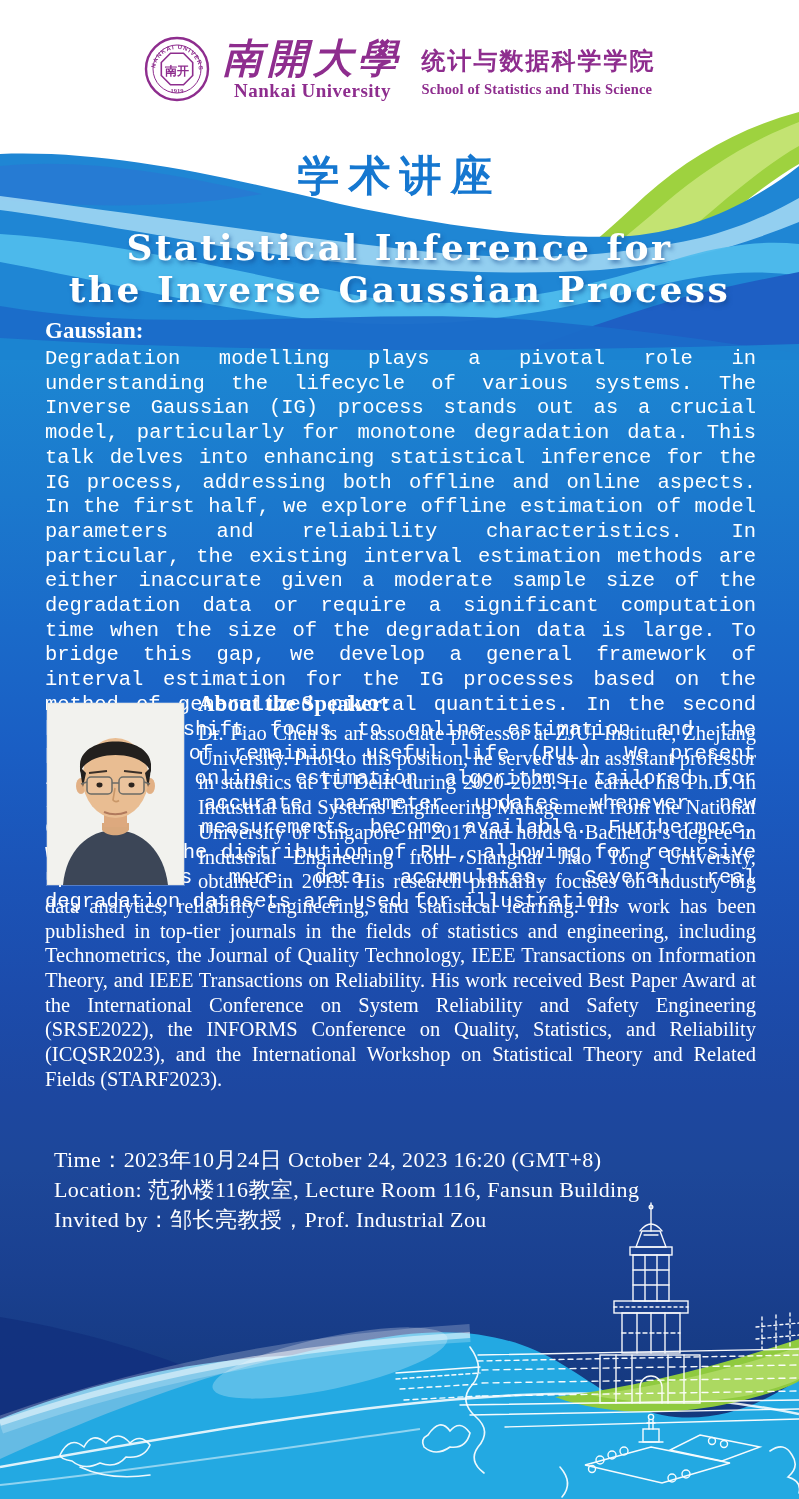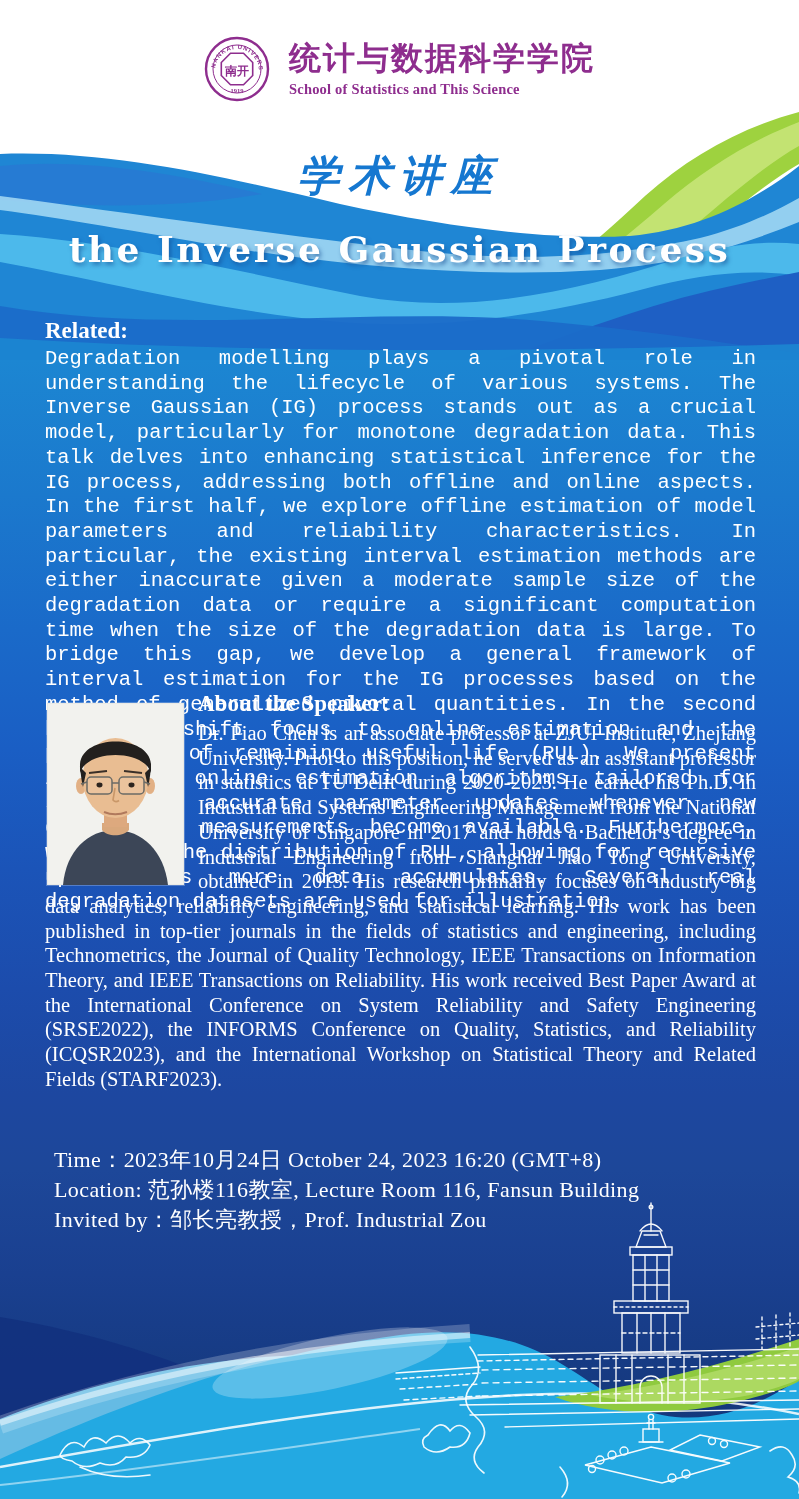--- a/index.html
+++ b/index.html
@@ -15,28 +15,28 @@
   
   .logo-row{position:absolute;top:36px;left:0;width:799px;z-index:3;
             display:flex;justify-content:center;align-items:flex-start;gap:13px;}
   .seal{flex:0 0 auto;}
   .logo-left{text-align:center;}
   .calligraphy{font-family:"DejaVu Serif",serif;font-style:italic;font-weight:bold;
                font-size:40px;line-height:44px;letter-spacing:5px;color:#8E2D8E;}
   .univ-en{font-family:"Liberation Serif",serif;font-weight:bold;font-size:19px;
            line-height:20px;color:#8E2D8E;letter-spacing:0.5px;margin-top:1px;}
   .logo-right{padding-top:10px;margin-left:6px;}
-  .school-cn{font-family:Liberation Mono, monospace;font-weight:bold;font-size:32px;
+  .school-cn{font-family:Liberation Sans, sans-serif;font-weight:bold;font-size:24px;
              line-height:30px;letter-spacing:2px;color:#8E2D8E;}
   .school-en{font-family:"Liberation Serif",serif;font-weight:bold;font-size:14.5px;
              line-height:16px;color:#8E2D8E;margin-top:5px;letter-spacing:0.2px;}
   
   .banner-cn{position:absolute;top:148px;left:0;width:799px;z-index:3;text-align:center;
              font-family:"DejaVu Sans",sans-serif;font-weight:900;font-size:42px;
-             letter-spacing:9px;color:#1577D0;font-style:italic;}
+             letter-spacing:9px;color:#1577D0;}
   .title{position:absolute;top:227px;left:0;width:799px;z-index:3;margin:0;text-align:center;
          font-family:"DejaVu Serif",serif;font-weight:700;color:#ffffff;
          text-shadow:2px 3px 4px rgba(16,70,140,.55);}
   .title .t1,.title .t2{display:block;font-size:36px;line-height:40px;letter-spacing:2.5px;}
   .title .t2{margin-top:2px;}
   
   .abstract{position:absolute;top:318px;left:45px;width:711px;z-index:3;color:#ffffff;}
   .abstract h2{margin:0 0 3px 0;font-size:23px;line-height:26px;font-weight:bold;}
   .abstract p{margin:0;font-size:20.5px;line-height:24.7px;text-align:justify;font-family:Liberation Mono, monospace;}
   
@@ -83,34 +83,39 @@
       <circle cx="33" cy="33" r="31" fill="none" stroke="#8E2D8E" stroke-width="2.4"></circle>
       <circle cx="33" cy="33" r="24" fill="none" stroke="#8E2D8E" stroke-width="1"></circle>
       <path id="sealTopArc" d="M11,35 A22,22 0 0 1 55,35" fill="none" stroke="none"></path>
       <text font-size="6" fill="#8E2D8E" letter-spacing="1" font-family="Liberation Sans, sans-serif" font-weight="bold">
         <textPath href="#sealTopArc" startOffset="4%">NANKAI UNIVERSITY</textPath>
       </text>
       <path d="M48.7,39.5 L39.5,48.7 L26.5,48.7 L17.3,39.5 L17.3,26.5 L26.5,17.3 L39.5,17.3 L48.7,26.5 Z" fill="none" stroke="#8E2D8E" stroke-width="1.6"></path>
       <text x="33" y="38.5" text-anchor="middle" font-size="12" font-weight="bold" fill="#8E2D8E">南开</text>
       <text x="33" y="57" text-anchor="middle" font-size="6.5" font-weight="bold" fill="#8E2D8E">1919</text>
     </svg>
+    <div class="logo-left">
+      <div class="calligraphy">南開大學</div>
+      <div class="univ-en">Nankai University</div>
+    </div>
     <div class="logo-right">
       <div class="school-cn">统计与数据科学学院</div>
       <div class="school-en">School of Statistics and This Science</div>
     </div>
   </header>
 
   <div class="banner-cn">学术讲座</div>
 
   <h1 class="title">
+    <span class="t1">Statistical Inference for</span>
     <span class="t2">the Inverse Gaussian Process</span>
   </h1>
 
   <section class="abstract">
-    <h2>Related:</h2>
+    <h2>Gaussian:</h2>
     <p>Degradation modelling plays a pivotal role in understanding the lifecycle of various systems. The Inverse Gaussian (IG) process stands out as a crucial model, particularly for monotone degradation data. This talk delves into enhancing statistical inference for the IG process, addressing both offline and online aspects. In the first half, we explore offline estimation of model parameters and reliability characteristics. In particular, the existing interval estimation methods are either inaccurate given a moderate sample size of the degradation data or require a significant computation time when the size of the degradation data is large. To bridge this gap, we develop a general framework of interval estimation for the IG processes based on the method of generalized pivotal quantities. In the second half, we shift focus to online estimation and the prediction of remaining useful life (RUL). We present innovative online estimation algorithms tailored for swift and accurate parameter updates whenever new degradation measurements become available. Furthermore, we derive the distribution of RUL, allowing for recursive updates as more data accumulates. Several real degradation datasets are used for illustration.</p>
   </section>
 
   <section class="speaker">
     <div class="photo">
       <svg width="137" height="182" viewBox="0 0 137 182">
         <rect width="137" height="182" fill="#f2f2ee"></rect>
         <rect x="0" y="0" width="137" height="182" fill="none" stroke="#e2e2dc" stroke-width="1"></rect>
         <path d="M16,182 C19,148 41,127 68,127 C95,127 117,148 121,182 Z" fill="#3C4657"></path>
         <path d="M55,127 C60,134 76,134 82,127 L82,120 L55,120 Z" fill="#D9A87C"></path>

